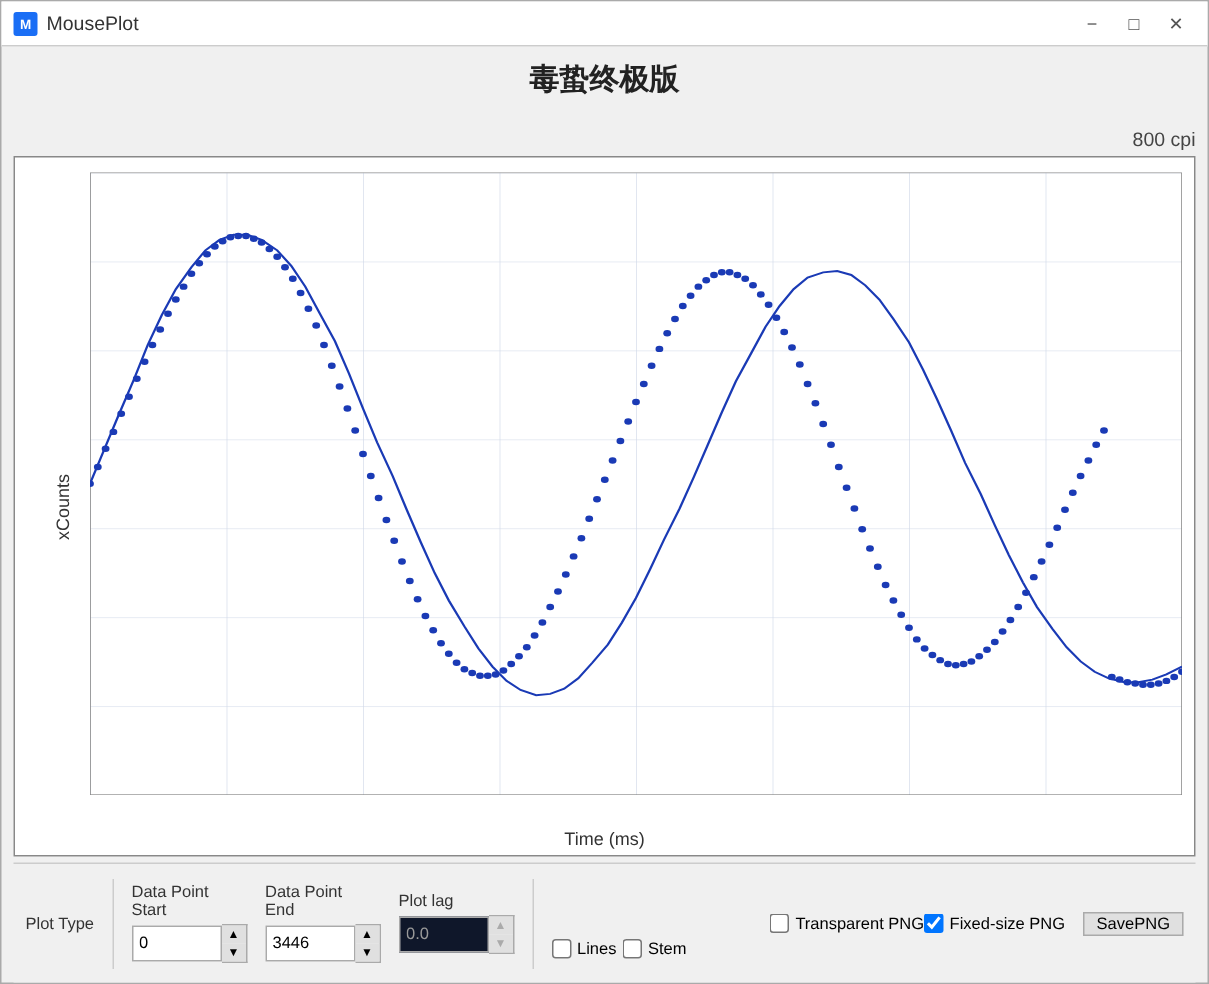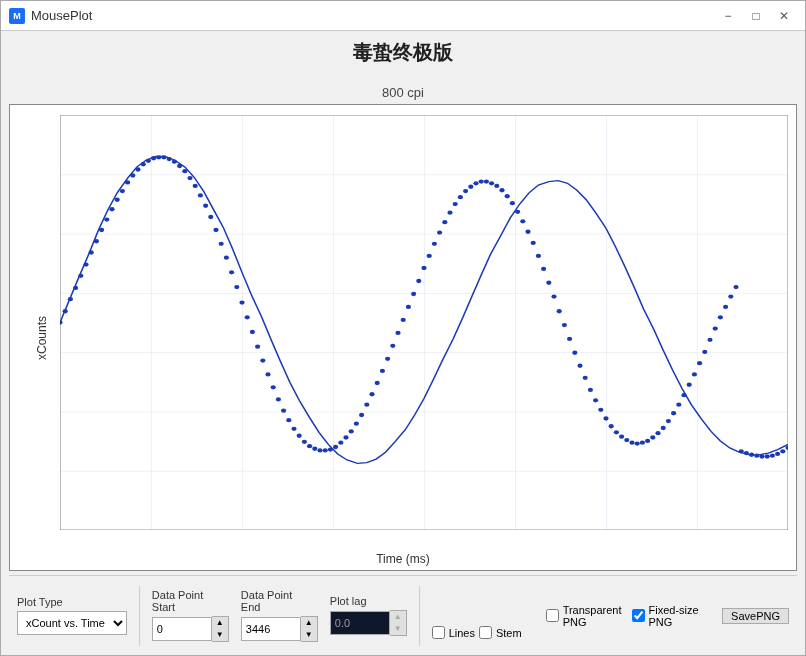--- a/index.html
+++ b/index.html
@@ -73,21 +73,21 @@
       padding: 8px 8px 0 8px;
     }
     .chart-title {
       text-align: center;
       font-size: 20px;
       font-weight: bold;
       color: #222;
       margin-bottom: 19px;
     }
     .chart-subtitle {
-      text-align: center;
+      text-align: right;
       font-size: 13px;
       color: #444;
       margin-bottom: 4px;
     }
     .chart-container {
       flex: 1;
       background: white;
       border: 1px solid #888;
       position: relative;
       margin-bottom: 4px;
@@ -478,23 +478,20 @@
           <circle cx="695" cy="389" r="2.5"></circle>
           <circle cx="700" cy="385" r="2.5"></circle>
         </g>
       </svg>
     </div>
 
     <div class="controls-bar">
 
       <div class="control-group">
         <span class="control-label">Plot Type</span>
-        <select class="control-select">
-          <option>xCount vs. Time</option>
-        </select>
       </div>
 
       <div class="divider"></div>
 
       <div class="control-group">
         <span class="control-label">Data Point<br>Start</span>
         <div class="spinner-group">
           <input type="text" class="spinner-input" value="0" style="">
           <div class="spinner-buttons">
             <button class="spinner-btn">▲</button>

